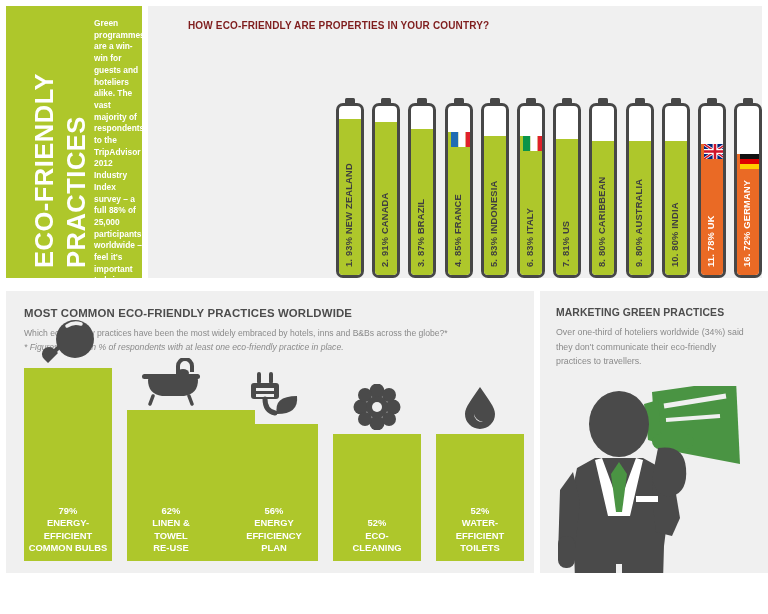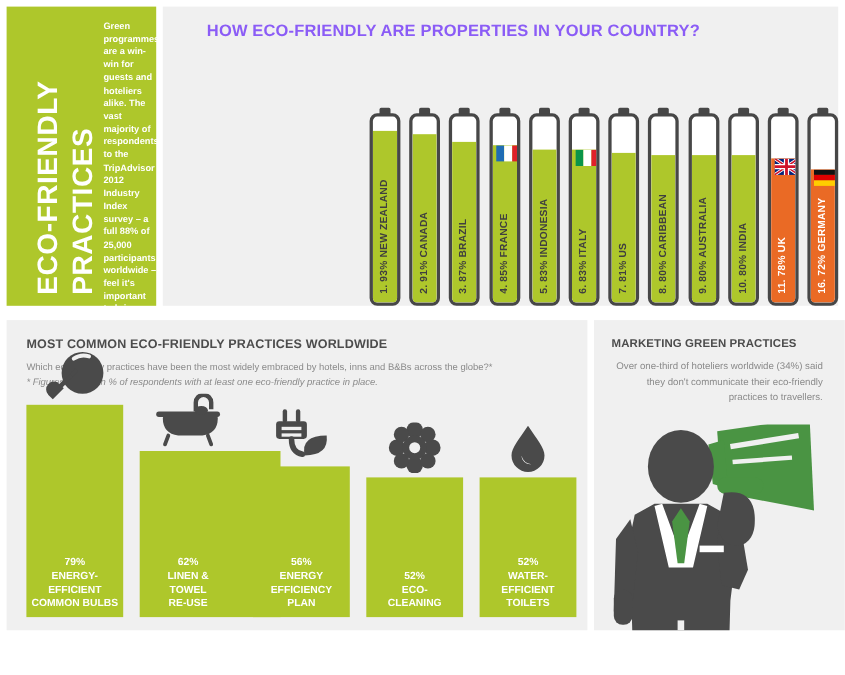--- a/index.html
+++ b/index.html
@@ -15,22 +15,22 @@
   .vtitle{position:absolute;color:#ffffff;font-size:25.5px;font-weight:bold;
           letter-spacing:.5px;white-space:nowrap;
           transform-origin:0 0;transform:rotate(-90deg);}
   #vtitle-1{left:24px;top:262px;}
   #vtitle-2{left:56px;top:262px;}
   #intro-text{position:absolute;left:88px;top:12px;width:48px;
               color:#ffffff;font-size:8.4px;line-height:11.7px;font-weight:bold;}
 
   #chart-panel{position:absolute;left:148px;top:6px;width:614px;height:272px;
                background:#f0f0f0;}
-  #chart-heading{position:absolute;left:40px;top:14px;font-size:15px;
-                 font-weight:bold;color:#8b5cf6;letter-spacing:.15px;}
+  #chart-heading{position:absolute;left:40px;top:14px;font-size:10px;
+                 font-weight:bold;color:#7f1d1d;letter-spacing:.15px;}
   #chart-sub{position:absolute;left:40px;top:36px;width:520px;font-size:9.2px;
              line-height:14px;color:#8a8a8a;}
 
   
   #battery-row{position:absolute;left:188px;top:84px;width:572px;height:188px;}
   .battery{position:absolute;top:8px;width:28px;height:180px;}
   .bat-cap{position:absolute;left:9px;top:0;width:10px;height:6px;
            background:#474747;border-radius:1.5px 1.5px 0 0;}
   .bat-body{position:absolute;left:0;top:5px;width:28px;height:175px;
             border:3.5px solid #474747;border-radius:7px;
@@ -63,21 +63,21 @@
   .pbar-pct{display:block;}
   .picon{position:absolute;left:0;width:88px;text-align:center;}
   .picon svg{display:block;margin:0 auto;fill:#4a4a4a;}
 
   
   #marketing-panel{position:absolute;left:540px;top:291px;width:256px;height:282px;
                    background:#f0f0f0;overflow:hidden;}
   #marketing-heading{position:absolute;left:16px;top:16px;font-size:10.4px;
                      font-weight:bold;color:#4c4c4c;letter-spacing:.1px;}
   #marketing-sub{position:absolute;left:16px;top:34px;width:192px;font-size:8.8px;
-                 line-height:14.5px;color:#8a8a8a;text-align:right;}
+                 line-height:14.5px;color:#8a8a8a;}
   #marketing-figure{position:absolute;left:0;top:95px;width:222px;height:230px;}
 </style>
 </head>
 <body>
 
 <div id="top-row">
 
   <div id="title-panel">
     <div id="title-vertical">
       <div class="vtitle" id="vtitle-1">ECO-FRIENDLY</div>

